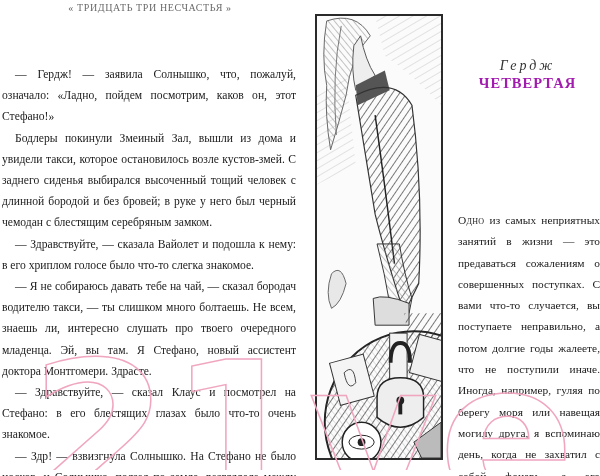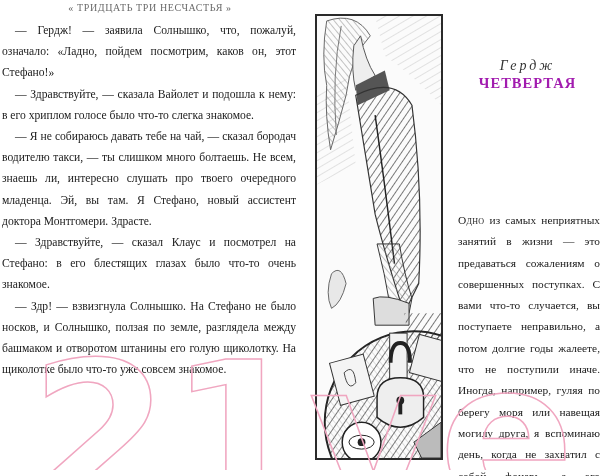--- a/index.html
+++ b/index.html
@@ -13,21 +13,21 @@
   }
   .running-head {
     position:absolute; left:0; top:2px; width:300px; text-align:center;
     font-size:10px; letter-spacing:0.6px; color:#6a6a6a;
   }
   .left-text {
     position:absolute; left:2px; top:20px; width:294px;
     font-size:11.6px; line-height:21.2px; text-align:justify;
   }
   .left-text p { margin:0; text-indent:13px; }
-  .left-text p.noindent { text-indent:0; }
+  .left-text p.noindent { text-indent:0;margin-top:44px; }
 
   .illustration {
     position:absolute; left:315px; top:14px; width:128px; height:446px;
     border:2px solid #2a2a2a; box-sizing:border-box; background:#fafafa; overflow:hidden;
   }
   .illustration svg { display:block; width:100%; height:100%; }
 
   .chapter-head {
     position:absolute; left:455px; top:58px; width:145px; text-align:center;
   }
@@ -53,20 +53,21 @@
     fill:none; stroke:#f0a6c0; stroke-width:1.5px;
   }
 </style>
 </head>
 <body>
 
 <div class="page-left">
   <div class="running-head">« ТРИДЦАТЬ ТРИ НЕСЧАСТЬЯ »</div>
   <div class="left-text">
     <p class="noindent" style="text-indent:13px">— Гердж! — заявила Солнышко, что, пожалуй, означало: «Ладно, пойдем посмотрим, каков он, этот Стефано!»</p>
+    <p>Бодлеры покинули Змеиный Зал, вышли из дома и увидели такси, которое остановилось возле кустов-змей. С заднего сиденья выбирался высоченный тощий человек с длинной бородой и без бровей; в руке у него был черный чемодан с блестящим серебряным замком.</p>
     <p>— Здравствуйте, — сказала Вайолет и подошла к нему: в его хриплом голосе было что-то слегка знакомое.</p>
     <p>— Я не собираюсь давать тебе на чай, — сказал бородач водителю такси, — ты слишком много болтаешь. Не всем, знаешь ли, интересно слушать про твоего очередного младенца. Эй, вы там. Я Стефано, новый ассистент доктора Монтгомери. Здрасте.</p>
     <p>— Здравствуйте, — сказал Клаус и посмотрел на Стефано: в его блестящих глазах было что-то очень знакомое.</p>
     <p>— Здр! — взвизгнула Солнышко. На Стефано не было носков, и Солнышко, ползая по земле, разглядела между башмаком и отворотом штанины его голую щиколотку. На щиколотке было что-то уже совсем знакомое.</p>
 
   </div>
 </div>
 
 <div class="illustration">
   <svg viewBox="0 0 128 446" preserveAspectRatio="none">

